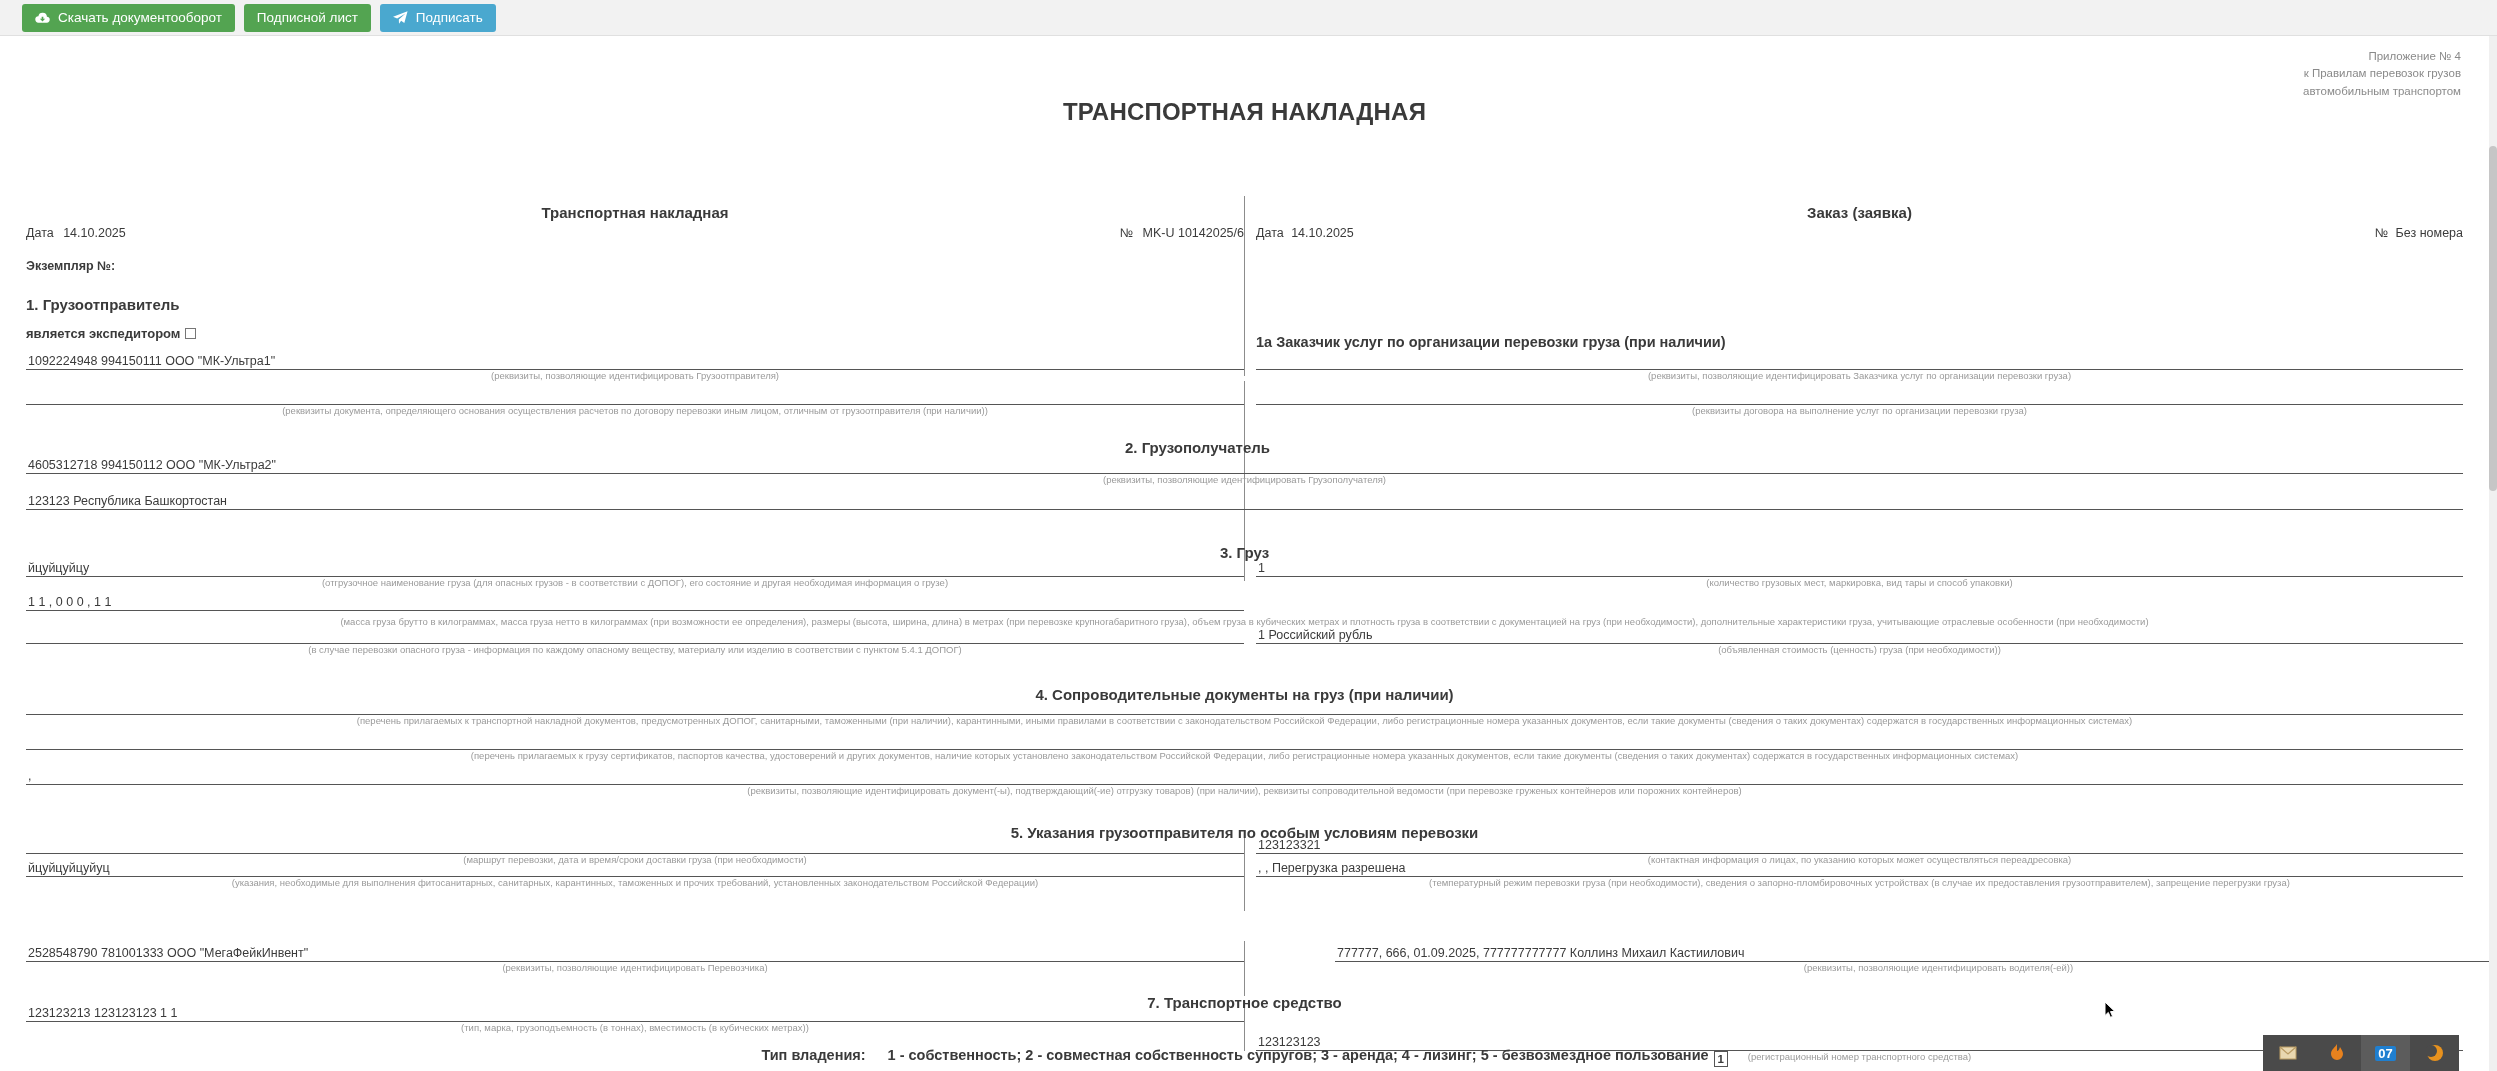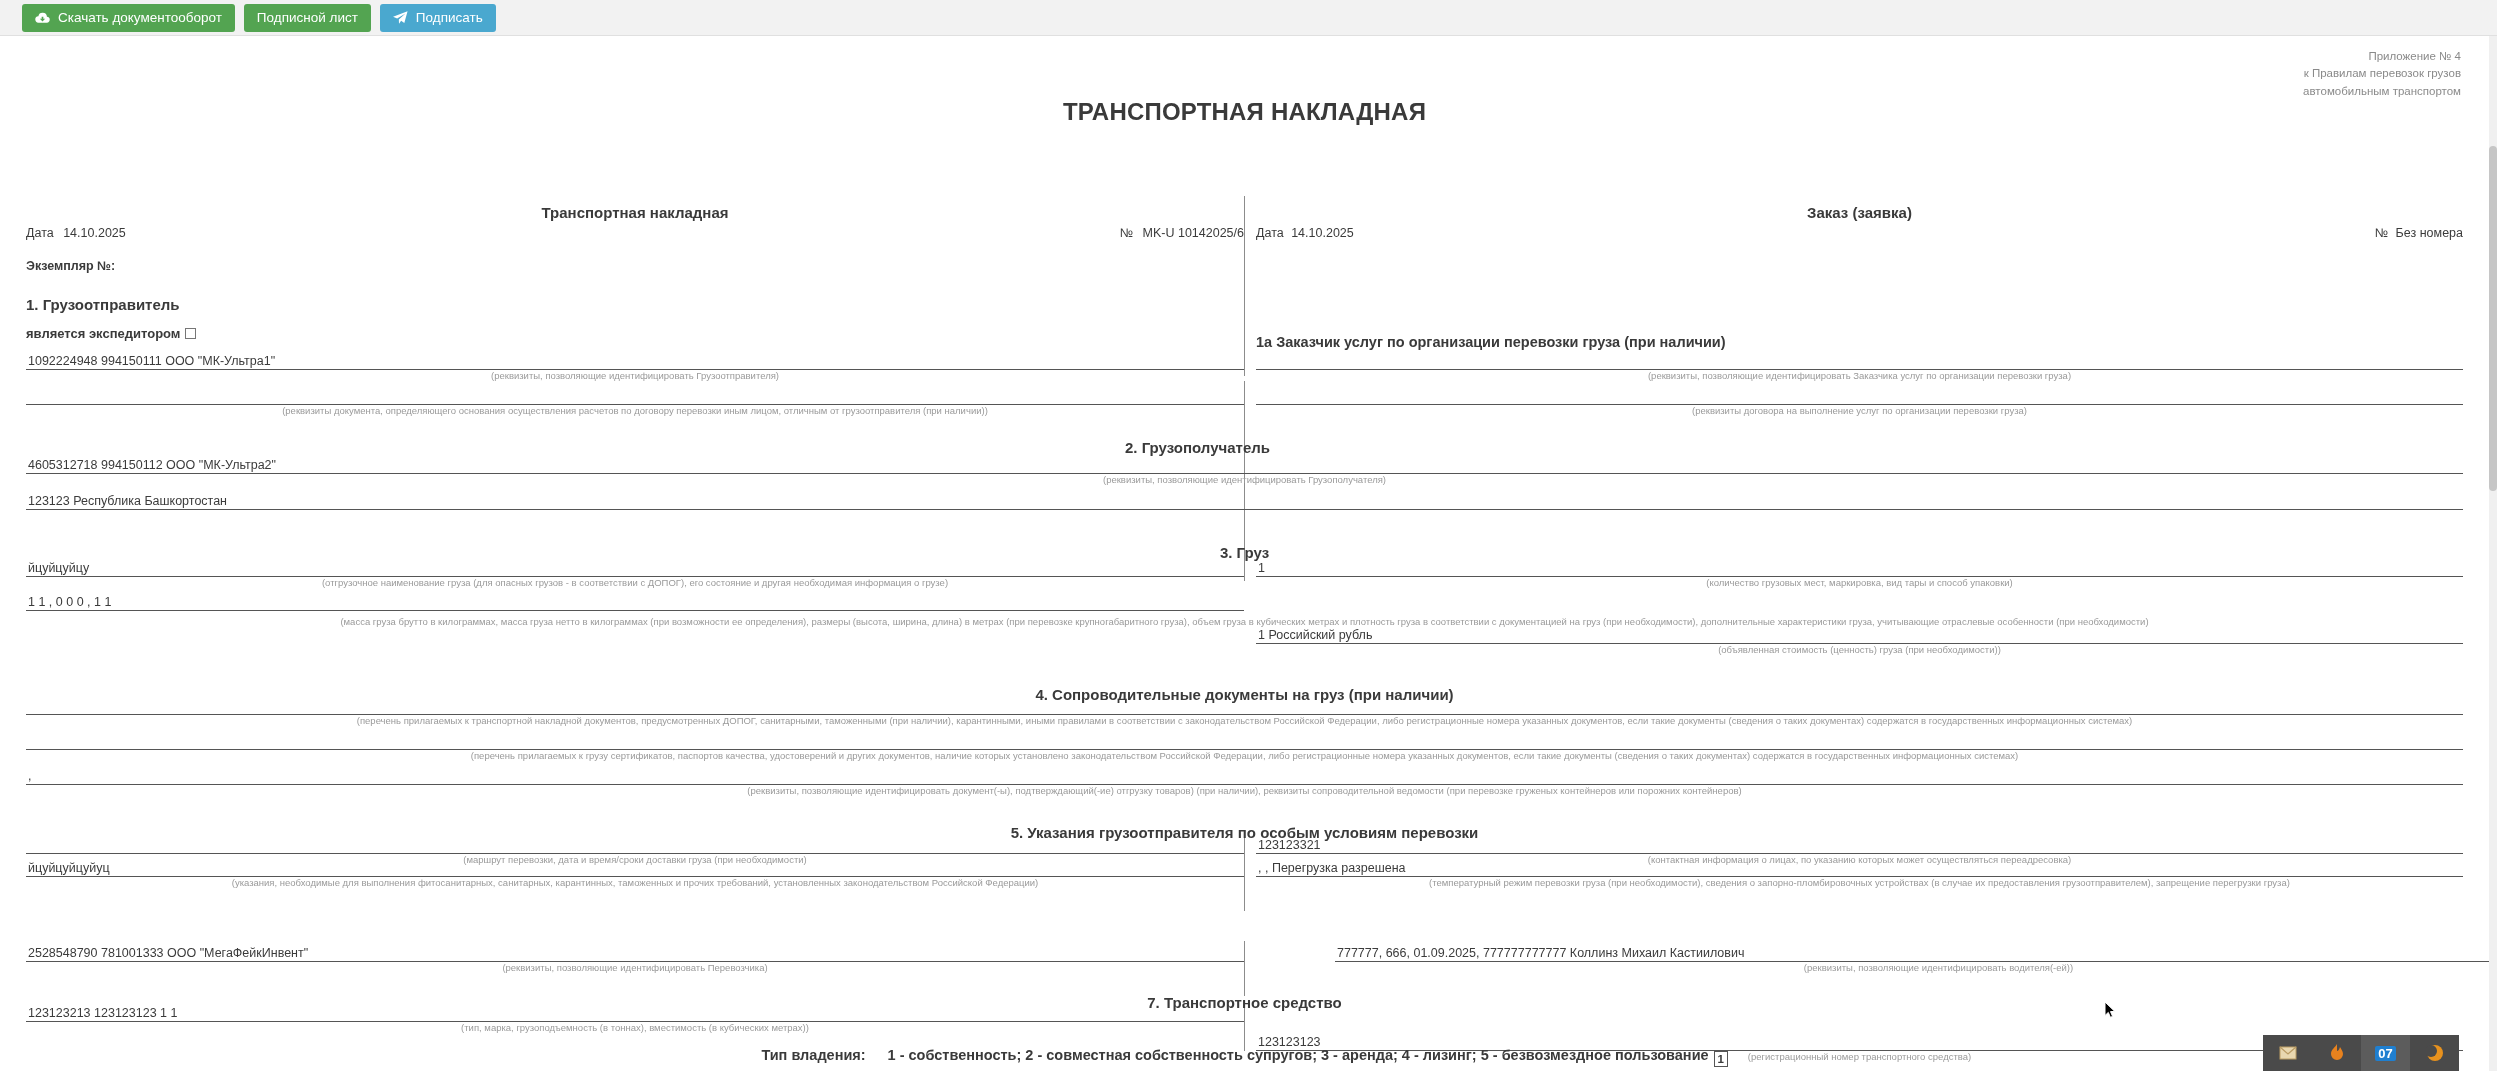--- a/index.html
+++ b/index.html
@@ -318,20 +318,25 @@
     <div class="rule"></div>
     <div class="cap">(количество грузовых мест, маркировка, вид тары и способ упаковки)</div>
   </div>
 
   <div style="position:absolute; top:559px; left:26px; width:1218px;" class="field">
     <div class="val">1 1 , 0 0 0 , 1 1</div>
     <div class="rule"></div>
   </div>
   <div class="fullcap" style="top:580px;">(масса груза брутто в килограммах, масса груза нетто в килограммах (при возможности ее определения), размеры (высота, ширина, длина) в метрах (при перевозке крупногабаритного груза), объем груза в кубических метрах и плотность груза в соответствии с документацией на груз (при необходимости), дополнительные характеристики груза, учитывающие отраслевые особенности (при необходимости)</div>
 
+  <div style="position:absolute; top:592px; left:26px; width:1218px;" class="field">
+    <div class="val"></div>
+    <div class="rule"></div>
+    <div class="cap">(в случае перевозки опасного груза - информация по каждому опасному веществу, материалу или изделию в соответствии с пунктом 5.4.1 ДОПОГ)</div>
+  </div>
 
   <div style="position:absolute; top:592px; left:1256px; width:1207px;" class="field">
     <div class="val">1 Российский рубль</div>
     <div class="rule"></div>
     <div class="cap">(объявленная стоимость (ценность) груза (при необходимости))</div>
   </div>
 
   <div class="sec-head" style="position:absolute; top:650px; left:0; width:2489px;">4. Сопроводительные документы на груз (при наличии)</div>
 
   <div style="position:absolute; top:663px; left:26px; width:2437px;" class="field">

